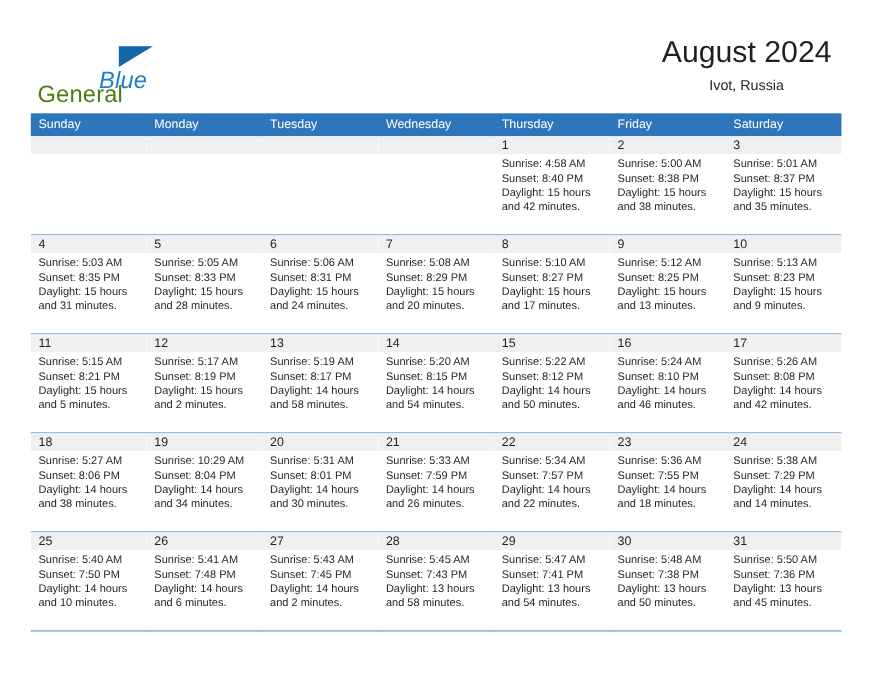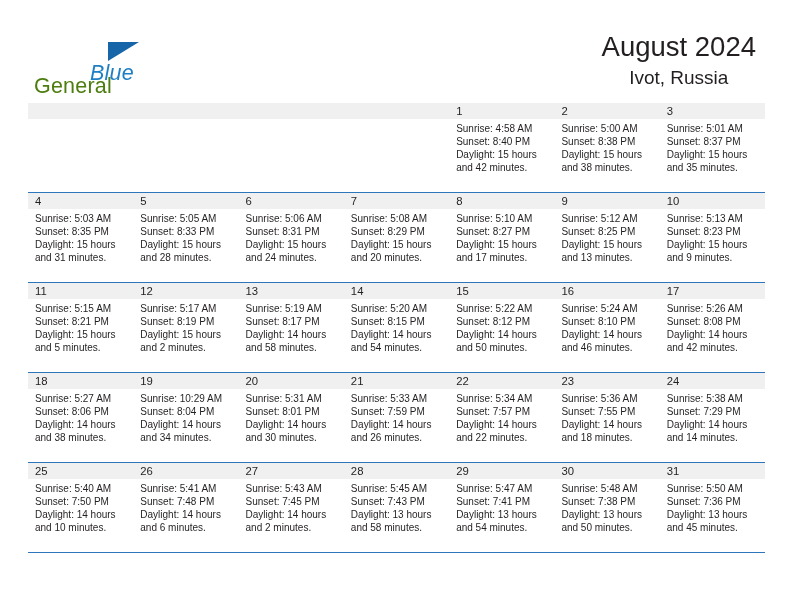--- a/index.html
+++ b/index.html
@@ -74,21 +74,21 @@
     text-align: center;
   }
   .cal-title {
     font-size: 27.5px;
     color: #231f20;
     line-height: 34px;
     font-weight: normal;
     white-space: nowrap;
   }
   .cal-subtitle {
-    font-size: 19px;
+    font-size: 13px;
     color: #231f20;
     line-height: 20px;
     margin-top: 4px;
     white-space: nowrap;
   }
 
   
   .calendar {
     position: absolute;
     left: 28px;
@@ -170,20 +170,29 @@
     </div>
 
     <div class="title-block">
       <div class="cal-title">August 2024</div>
       <div class="cal-subtitle">Ivot, Russia</div>
     </div>
 
   </div>
 
   <div class="calendar">
+    <div class="dow-row">
+        <div class="dow-cell">Sunday</div>
+        <div class="dow-cell">Monday</div>
+        <div class="dow-cell">Tuesday</div>
+        <div class="dow-cell">Wednesday</div>
+        <div class="dow-cell">Thursday</div>
+        <div class="dow-cell">Friday</div>
+        <div class="dow-cell">Saturday</div>
+      </div>
     <div id="weeks-container">
         <div class="week-row">
           <div class="day-cell empty">
             <div class="daynum-band">
               <span class="daynum"></span>
             </div>
           </div>
           <div class="day-cell empty">
             <div class="daynum-band">
               <span class="daynum"></span>

